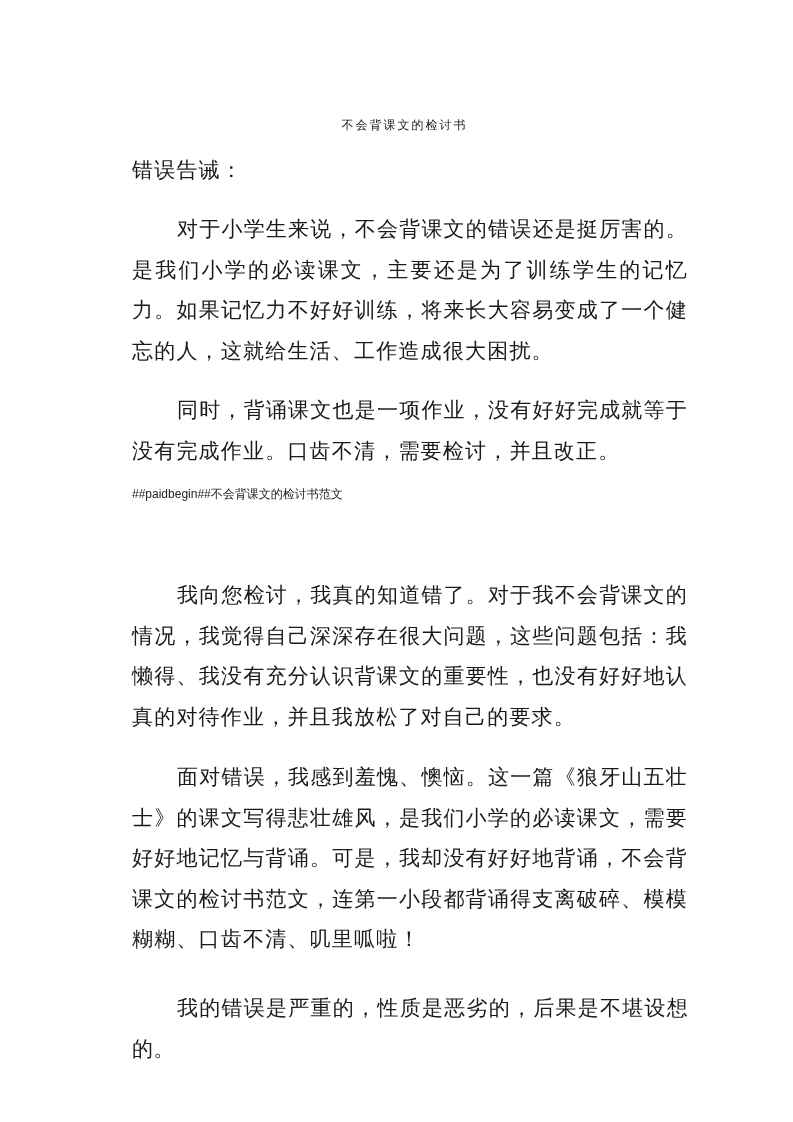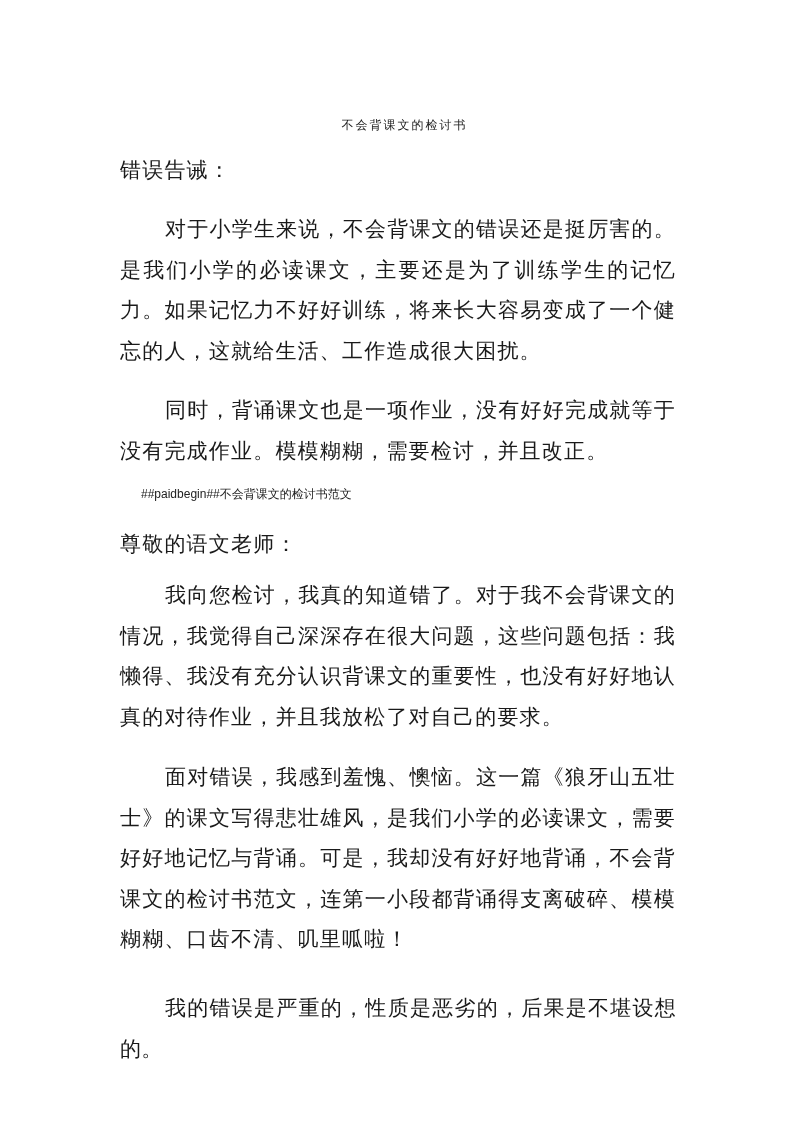--- a/index.html
+++ b/index.html
@@ -28,21 +28,21 @@
       width: 793px;
       text-align: center;
       font-size: 12px;
       letter-spacing: 2px;
       line-height: 30px;
       margin: 8px;
       font-weight: normal;
     }
     .content {
       position: absolute;
-      left: 120px;
+      left: 132px;
       width: 556px;
     }
     .p {
       margin: 0;
       font-size: 21px;
       line-height: 40.5px;
       letter-spacing: 1.2px;
       text-align: justify;
     }
     .indent {
@@ -70,30 +70,27 @@
 
   <div class="content" style="top:150px;">
     <p class="heading-line">错误告诫：</p>
   </div>
 
   <div class="content" style="top:209px;">
     <p class="p indent">对于小学生来说，不会背课文的错误还是挺厉害的。是我们小学的必读课文，主要还是为了训练学生的记忆力。如果记忆力不好好训练，将来长大容易变成了一个健忘的人，这就给生活、工作造成很大困扰。</p>
   </div>
 
   <div class="content" style="top:390px;">
-    <p class="p indent">同时，背诵课文也是一项作业，没有好好完成就等于没有完成作业。模模糊糊，需要检讨，并且改正。</p>
+    <p class="p indent">同时，背诵课文也是一项作业，没有好好完成就等于没有完成作业。口齿不清，需要检讨，并且改正。</p>
   </div>
 
-  <div class="content" style="top:484px;margin-left:21px;">
+  <div class="content" style="top:484px;">
     <p class="marker">##paidbegin##不会背课文的检讨书范文</p>
   </div>
 
-  <div class="content" style="top:524px;">
-    <p class="heading-line">尊敬的语文老师：</p>
-  </div>
 
   <div class="content" style="top:575px;">
     <p class="p indent">我向您检讨，我真的知道错了。对于我不会背课文的情况，我觉得自己深深存在很大问题，这些问题包括：我懒得、我没有充分认识背课文的重要性，也没有好好地认真的对待作业，并且我放松了对自己的要求。</p>
   </div>
 
   <div class="content" style="top:757px;">
     <p class="p indent">面对错误，我感到羞愧、懊恼。这一篇《狼牙山五壮士》的课文写得悲壮雄风，是我们小学的必读课文，需要好好地记忆与背诵。可是，我却没有好好地背诵，不会背课文的检讨书范文，连第一小段都背诵得支离破碎、模模糊糊、口齿不清、叽里呱啦！</p>
   </div>
 
   <div class="content" style="top:980px;">

